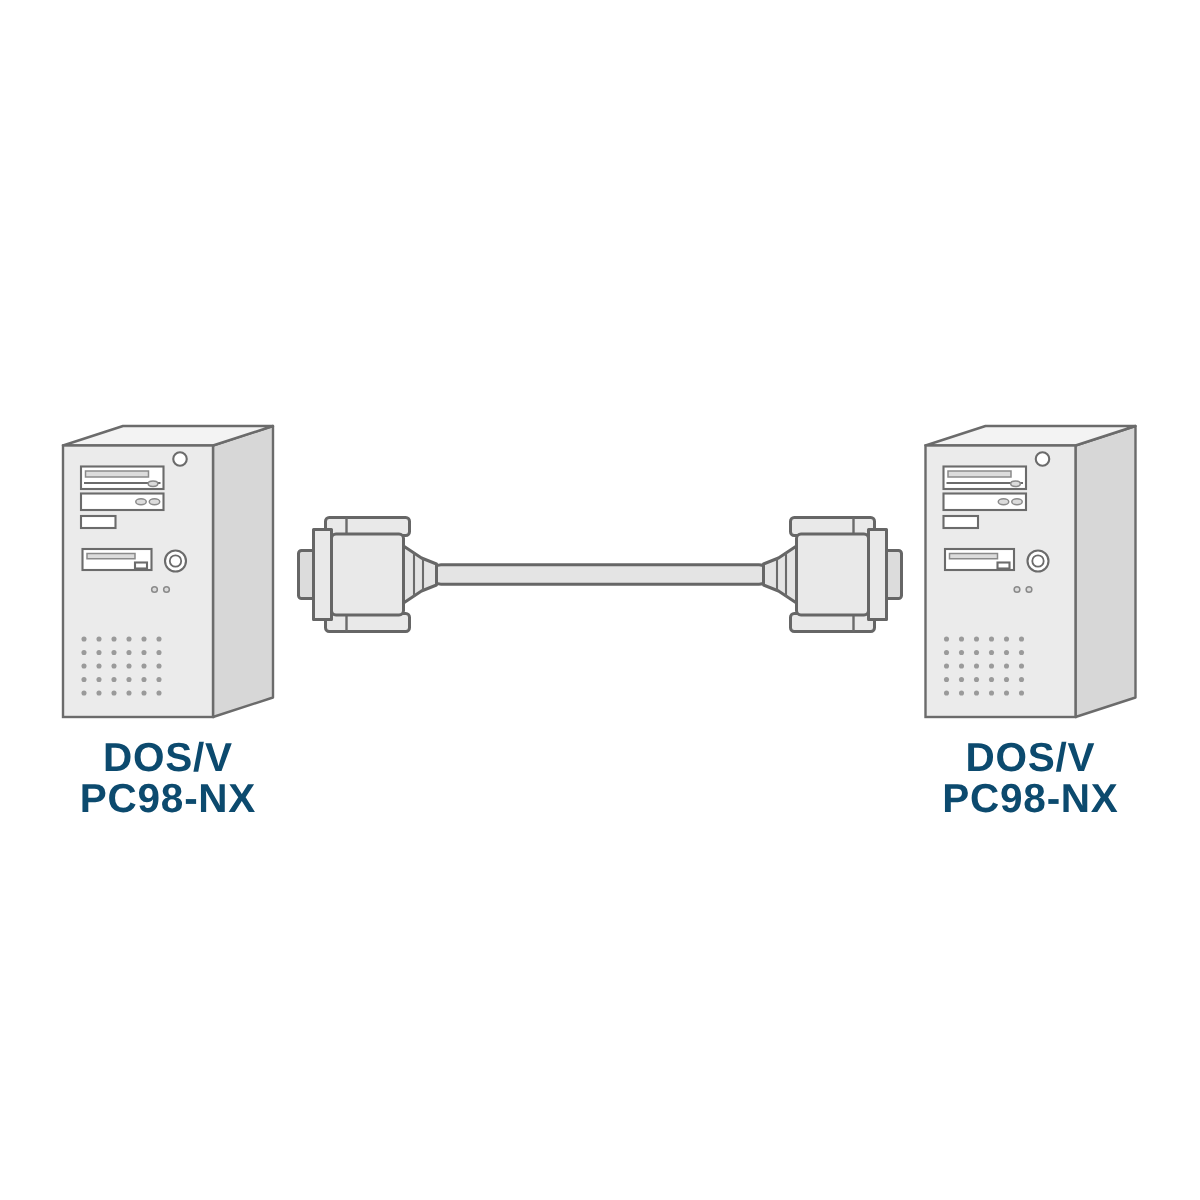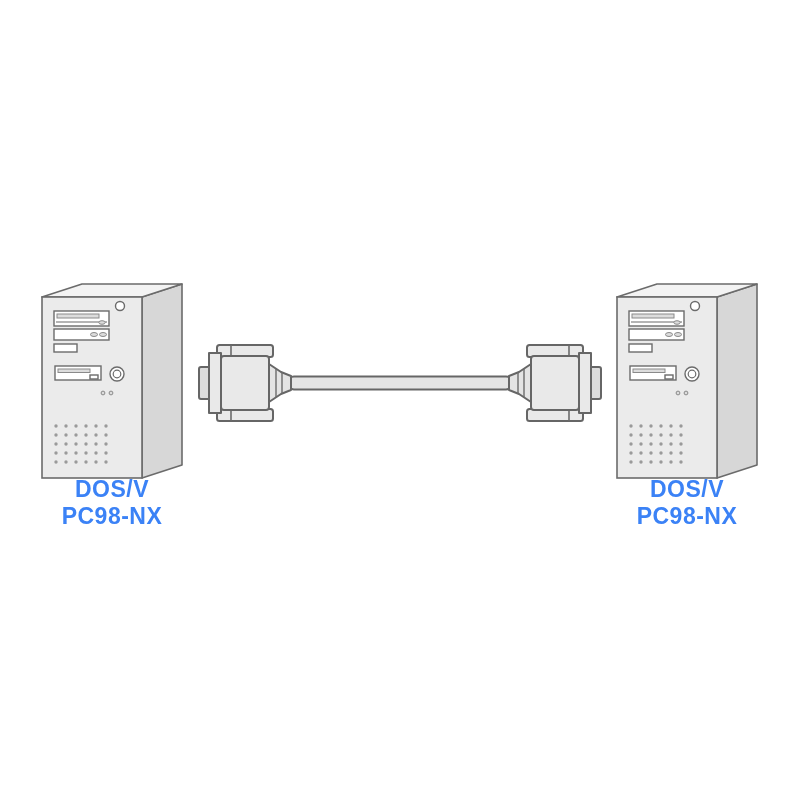--- a/index.html
+++ b/index.html
@@ -6,27 +6,27 @@
   .canvas{
     position:relative;
     width:800px;height:800px;
     background:#ffffff;
     overflow:hidden;
     font-family:"Liberation Sans", sans-serif;
   }
   .art{position:absolute;left:0;top:0;width:800px;height:800px;}
   .pc-label{
     position:absolute;
-    top:476px;
+    top:492px;
     width:150px;
     text-align:center;
     font-weight:bold;
-    font-size:23px;
+    font-size:27px;
     line-height:27px;
-    color:#3b82f6;
+    color:#0c4a6e;
     letter-spacing:0.5px;
   }
   
   .t-front{fill:#ebebeb;stroke:#6b6b6b;stroke-width:1.6;}
   .t-side{fill:#d7d7d7;stroke:#6b6b6b;stroke-width:1.6;stroke-linejoin:round;}
   .t-top{fill:#f3f3f3;stroke:#6b6b6b;stroke-width:1.6;stroke-linejoin:round;}
   .w{fill:#ffffff;stroke:#6b6b6b;stroke-width:1.4;}
   .ln{stroke:#6b6b6b;stroke-width:1.2;fill:none;}
   .inner{fill:#dcdcdc;stroke:#8a8a8a;stroke-width:1;}
   .v{fill:#9a9a9a;}

